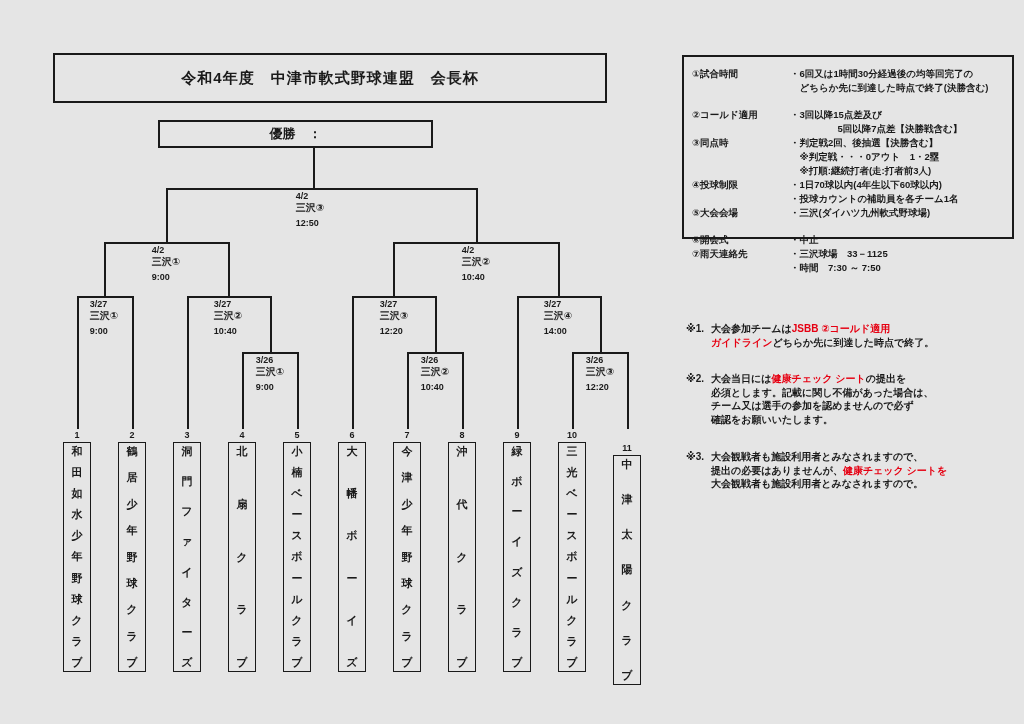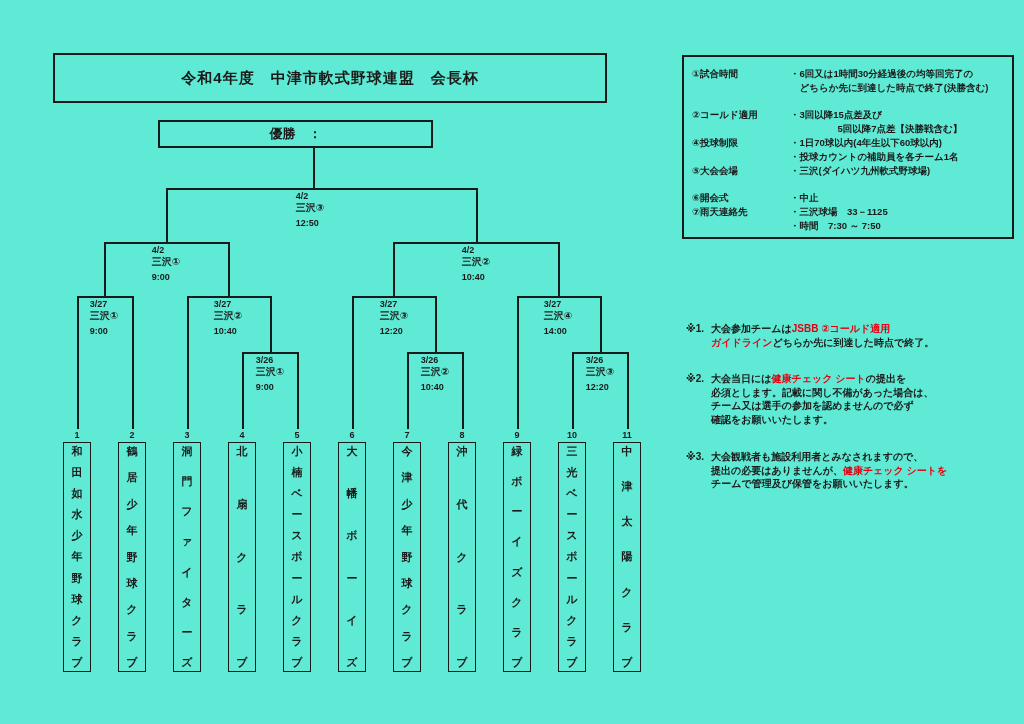--- a/index.html
+++ b/index.html
@@ -1,17 +1,17 @@
 <!DOCTYPE html>
 <html><head>
 <meta charset="utf-8">
 <style>
   html,body{margin:0;padding:0;background:#fff;}
   .page{
-    position:relative;width:1024px;height:724px;background:#5eead4;
+    position:relative;width:1024px;height:724px;background:#e5e5e5;
     font-family:"Liberation Sans","DejaVu Sans",sans-serif;
     color:#1a1a1a;font-weight:bold;overflow:hidden;
   }
   
   .title-box{
     position:absolute;left:53px;top:53px;width:554px;height:50px;
     border:2px solid #1a1a1a;display:flex;align-items:center;justify-content:center;
     font-size:15px;letter-spacing:1px;box-sizing:border-box;
   }
   .winner-box{
@@ -67,20 +67,26 @@
   <div class="rules-panel" id="rules-panel">
       <div class="rule-row gap-after">
         <div class="rule-label">①試合時間</div>
         <div class="rule-value">・6回又は1時間30分経過後の均等回完了の
 　どちらか先に到達した時点で終了(決勝含む)</div>
       </div>
       <div class="rule-row">
         <div class="rule-label">②コールド適用</div>
         <div class="rule-value">・3回以降15点差及び
 　　　　　5回以降7点差【決勝戦含む】</div>
+      </div>
+      <div class="rule-row">
+        <div class="rule-label">③同点時</div>
+        <div class="rule-value">・判定戦2回、後抽選【決勝含む】
+　※判定戦・・・0アウト　1・2塁
+　※打順:継続打者(走:打者前3人)</div>
       </div>
       <div class="rule-row">
         <div class="rule-label">④投球制限</div>
         <div class="rule-value">・1日70球以内(4年生以下60球以内)
 ・投球カウントの補助員を各チーム1名</div>
       </div>
       <div class="rule-row gap-after">
         <div class="rule-label">⑤大会会場</div>
         <div class="rule-value">・三沢(ダイハツ九州軟式野球場)</div>
       </div>
@@ -110,21 +116,21 @@
           <div><span>必須とします。記載に関し不備があった場合は、</span></div>
           <div><span>チーム又は選手の参加を認めませんので必ず</span></div>
           <div><span>確認をお願いいたします。</span></div>
         </div>
       </div>
       <div class="note" style="top: 450px;">
         <div class="note-marker">※3.</div>
         <div class="note-body">
           <div><span>大会観戦者も施設利用者とみなされますので、</span></div>
           <div><span>提出の必要はありませんが、</span><span class="red">健康チェック シートを</span></div>
-          <div><span>チームで管理及び保管をお願いいたします。</span></div>
+          <div><span>大会観戦者も施設利用者とみなされますので。</span></div>
         </div>
       </div>
     </div>
 
   <div id="bracket-root">
       <div class="bline" style="left: 166px; top: 188px; width: 311.5px; height: 1.5px;"></div>
       <div class="bline" style="left: 104px; top: 242px; width: 125.5px; height: 1.5px;"></div>
       <div class="bline" style="left: 393px; top: 242px; width: 166.5px; height: 1.5px;"></div>
       <div class="bline" style="left: 77px; top: 296px; width: 56.5px; height: 1.5px;"></div>
       <div class="bline" style="left: 187px; top: 296px; width: 84.5px; height: 1.5px;"></div>
@@ -330,21 +336,21 @@
           <span>ー</span>
           <span>ス</span>
           <span>ボ</span>
           <span>ー</span>
           <span>ル</span>
           <span>ク</span>
           <span>ラ</span>
           <span>ブ</span>
         </div>
       </div>
-      <div class="team-col" style="left: 613px; top: 429px;">
+      <div class="team-col" style="left: 613px; top: 442px;">
         <div class="team-number">11</div>
         <div class="team-box">
           <span>中</span>
           <span>津</span>
           <span>太</span>
           <span>陽</span>
           <span>ク</span>
           <span>ラ</span>
           <span>ブ</span>
         </div>

